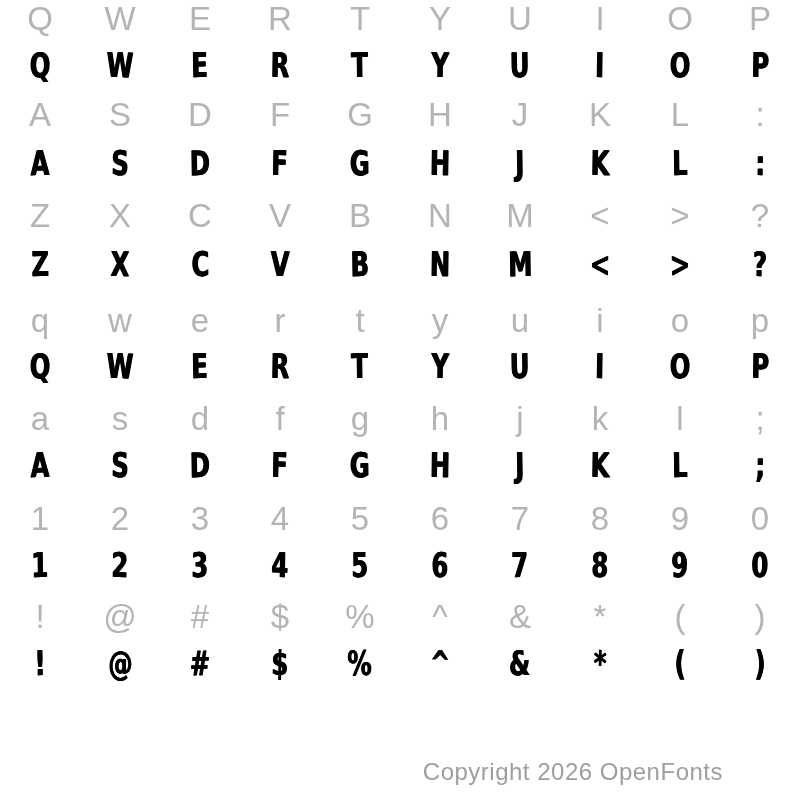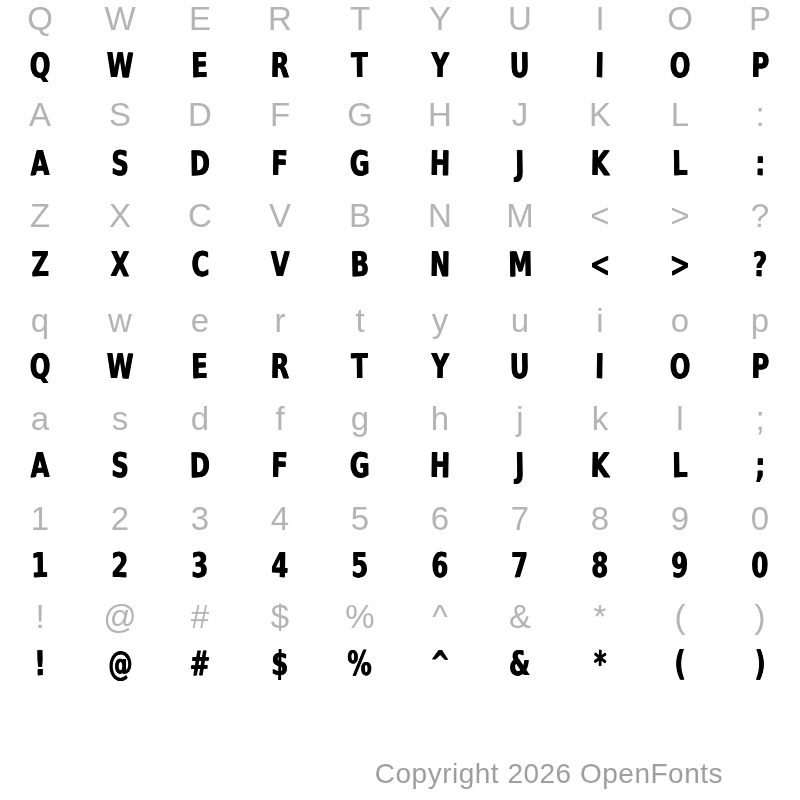--- a/index.html
+++ b/index.html
@@ -50,21 +50,21 @@
     text-shadow: 0.6px 0 currentColor, -0.6px 0 currentColor;
   }
   
   .row.spec .cell:nth-child(odd)  .g { transform: scaleX(0.78) scaleY(1.1) rotate(-1.2deg); }
   .row.spec .cell:nth-child(even) .g { transform: scaleX(0.78) scaleY(1.1) rotate(1.2deg); }
   .copyright {
     position: absolute;
     top: 758px;
     right: 77px;
     font-family: "Liberation Sans", sans-serif;
-    font-size: 28px;
+    font-size: 24px;
     font-weight: 400;
     letter-spacing: 0.5px;
     color: var(--copyright-color, #9e9e9e);
     white-space: nowrap;
   }
 </style>
 </head>
 <body>
 
 <div class="sheet">

